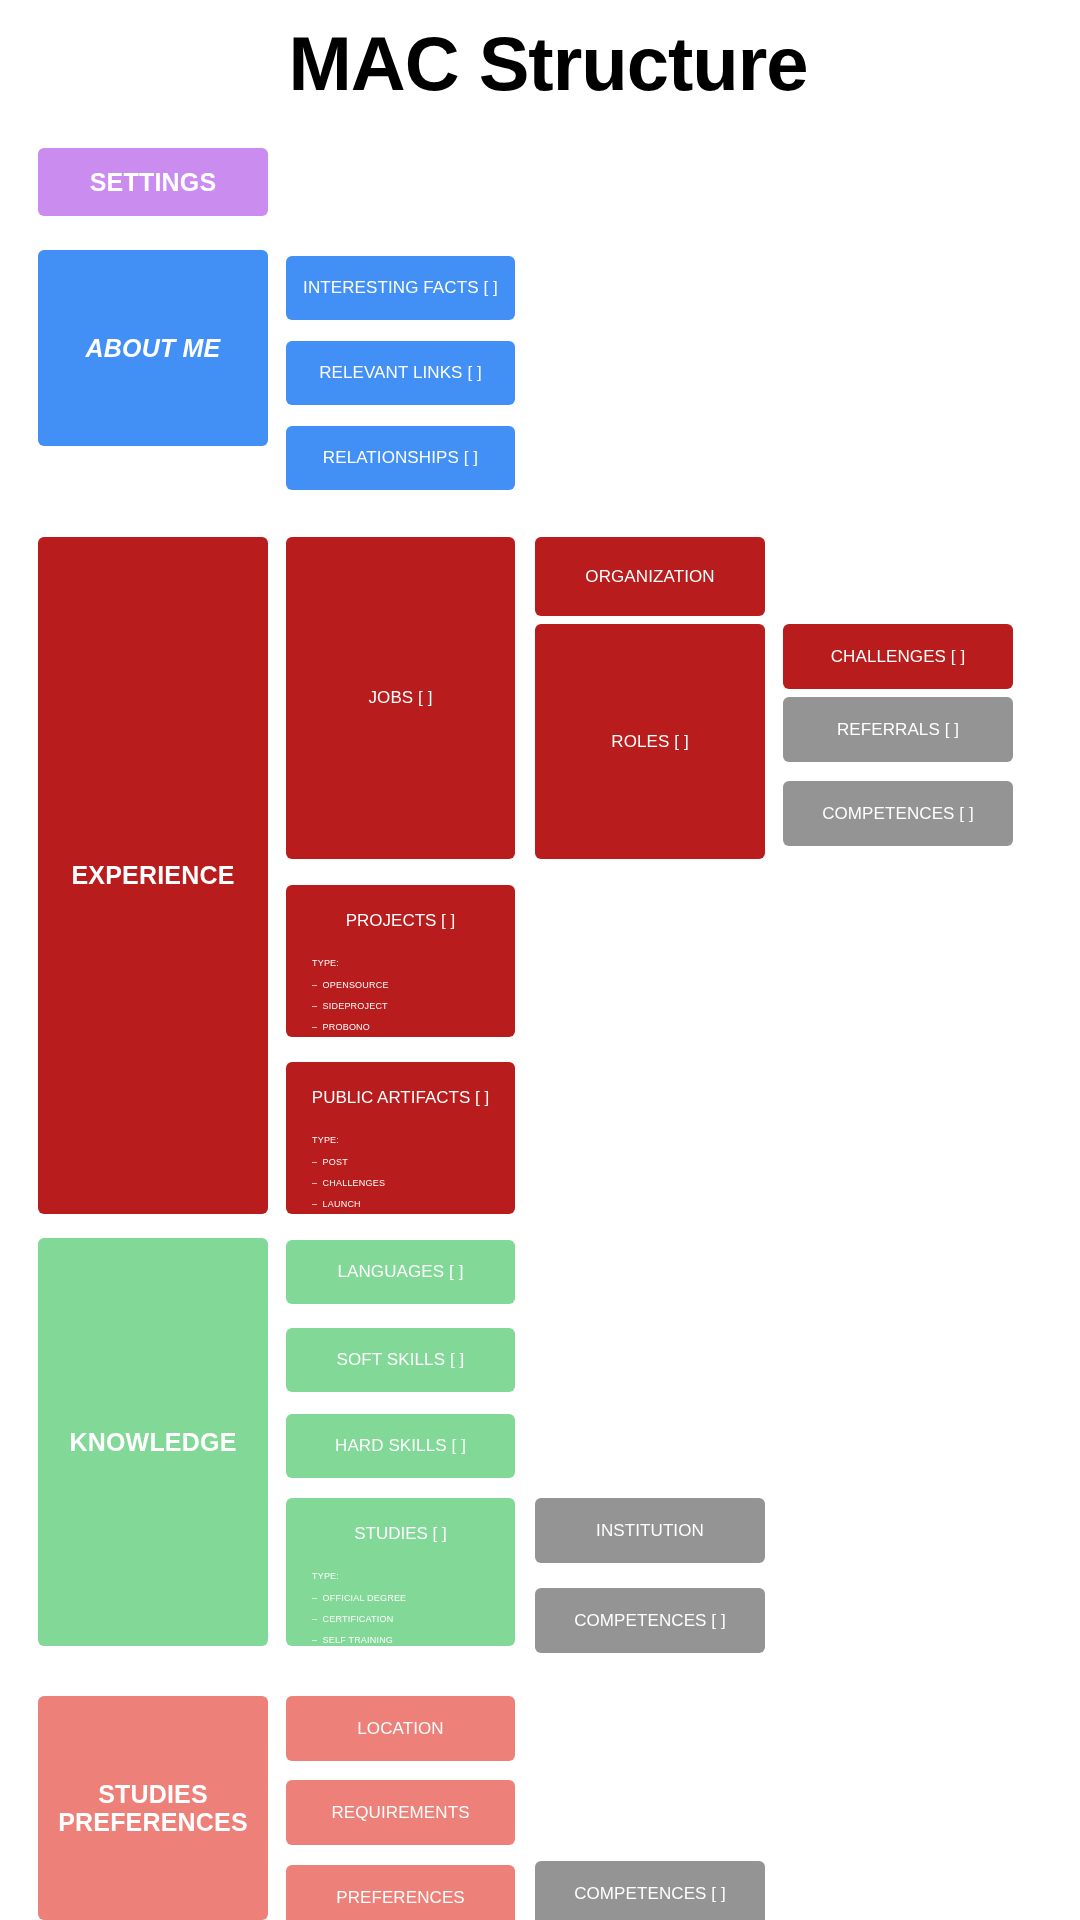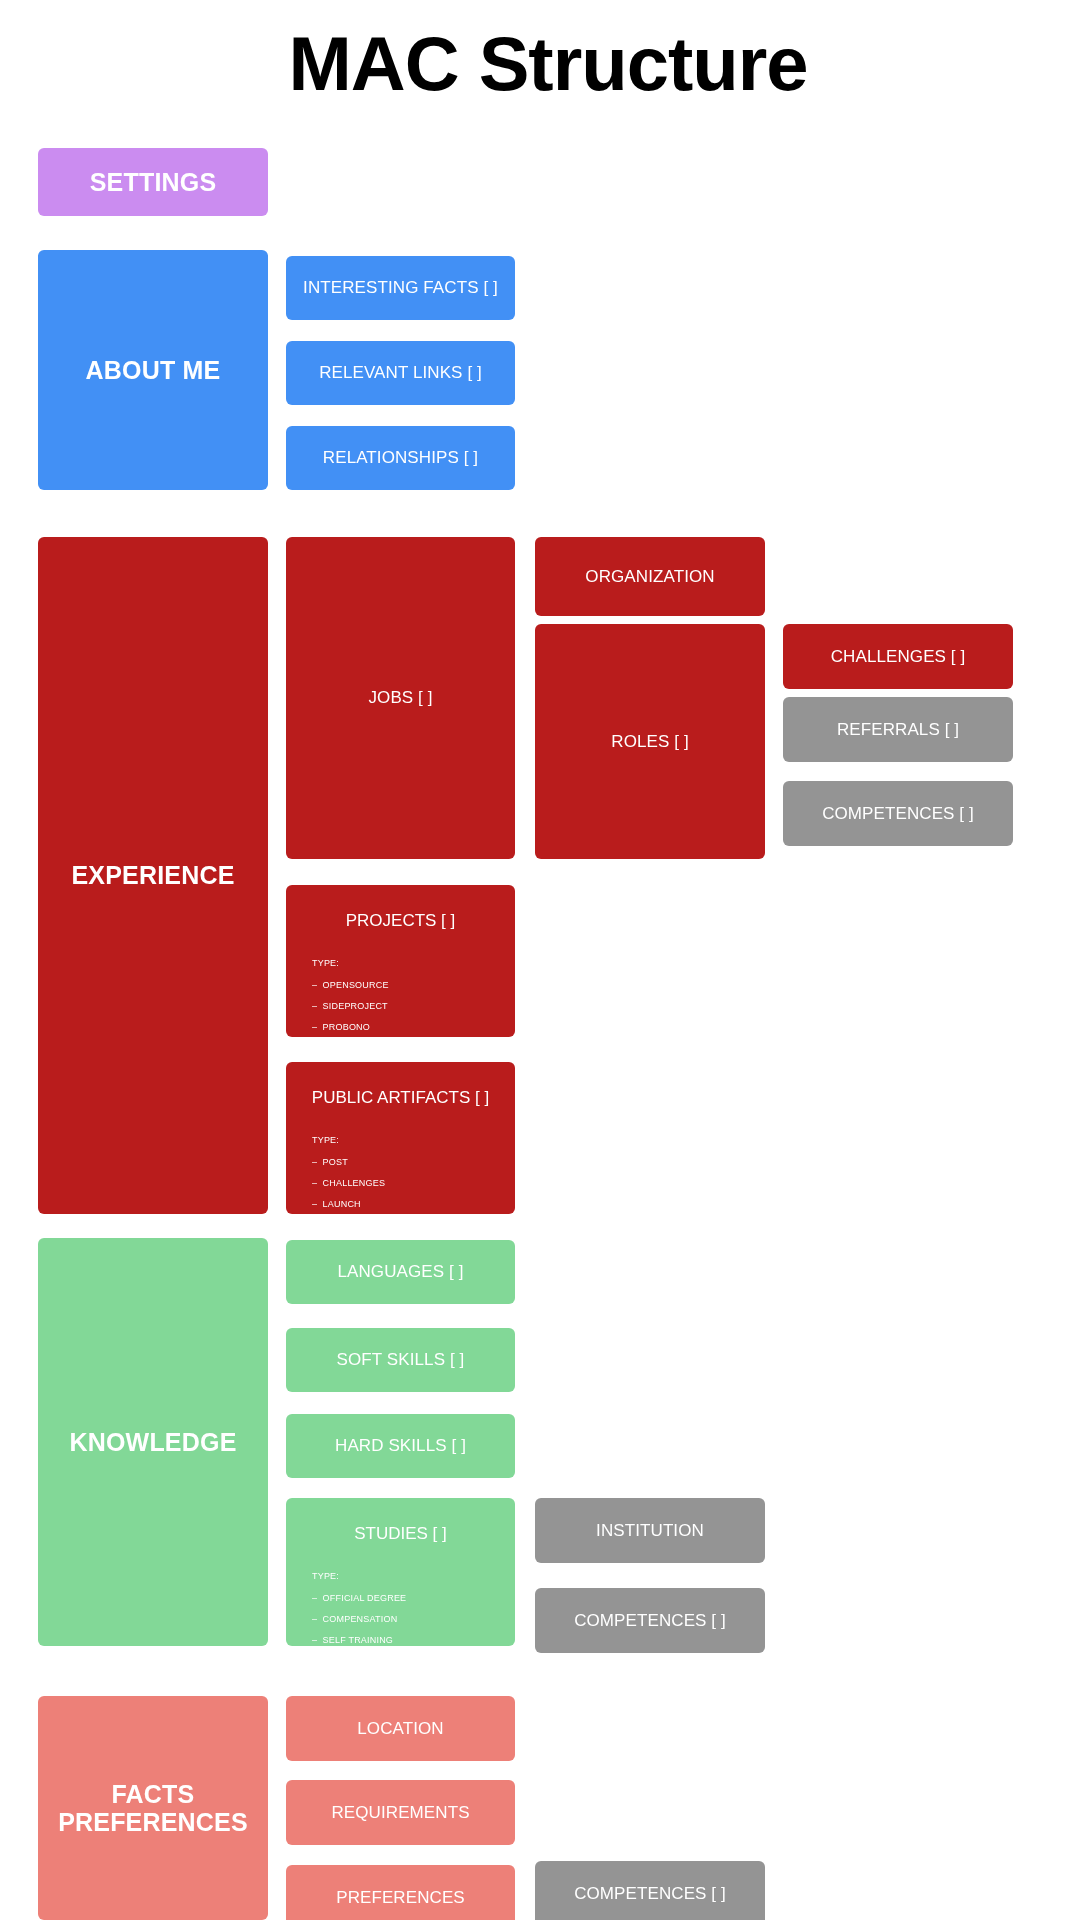--- a/index.html
+++ b/index.html
@@ -97,21 +97,21 @@
 </style>
 </head>
 <body>
 
 <div id="canvas">
 
   <div class="page-title">MAC Structure</div>
 
   <div class="node c-purple t-cat" style="left:30px; top:140px; width:230px; height:68px;">SETTINGS</div>
 
-  <div class="node c-blue t-cat" style="left:30px; top:242px; width:230px; height:240px;">ABOUT ME</div>
+  <div class="node c-blue t-cat" style="left:30px; top:242px; width:230px; height:196px;font-style:italic;">ABOUT ME</div>
 
   <div class="node c-blue t-sub" style="left:278px; top:248px; width:229px; height:64px;">INTERESTING FACTS [ ]</div>
 
   <div class="node c-blue t-sub" style="left:278px; top:333px; width:229px; height:64px;">RELEVANT LINKS [ ]</div>
 
   <div class="node c-blue t-sub" style="left:278px; top:418px; width:229px; height:64px;">RELATIONSHIPS [ ]</div>
 
   <div class="node c-orange t-cat" style="left:30px; top:518px; width:230px; height:677px;">EXPERIENCE</div>
 
   <div class="node c-orange t-sub" style="left:278px; top:518px; width:229px; height:322px;">JOBS [ ]</div>
@@ -154,33 +154,33 @@
 
   <div class="node c-green t-sub" style="left:278px; top:1320px; width:229px; height:64px;">SOFT SKILLS [ ]</div>
 
   <div class="node c-green t-sub" style="left:278px; top:1406px; width:229px; height:64px;">HARD SKILLS [ ]</div>
 
   <div class="node c-green with-list" style="left:278px; top:1490px; width:229px; height:148px;">
     <span class="node-heading">STUDIES [ ]</span>
     <div class="type-block">
       <span class="type-label">TYPE:</span>
       <span class="type-item">–  OFFICIAL DEGREE</span>
-      <span class="type-item">–  COMPENSATION</span>
+      <span class="type-item">–  CERTIFICATION</span>
       <span class="type-item">–  SELF TRAINING</span>
       <span class="type-item">–  ...</span>
     </div>
   </div>
 
   <div class="node c-gray t-sub" style="left:527px; top:1490px; width:230px; height:65px;">INSTITUTION</div>
 
   <div class="node c-gray t-sub" style="left:527px; top:1580px; width:230px; height:65px;">COMPETENCES [ ]</div>
 
   <div class="node c-red t-cat" style="left:30px; top:1688px; width:230px; height:224px;">
     <span>
-      <span>FACTS</span><br>
+      <span>STUDIES</span><br>
       <span>PREFERENCES</span>
     </span>
   </div>
 
   <div class="node c-red t-sub" style="left:278px; top:1688px; width:229px; height:65px;">LOCATION</div>
 
   <div class="node c-red t-sub" style="left:278px; top:1772px; width:229px; height:65px;">REQUIREMENTS</div>
 
   <div class="node c-red t-sub" style="left:278px; top:1857px; width:229px; height:65px;">PREFERENCES</div>
 

